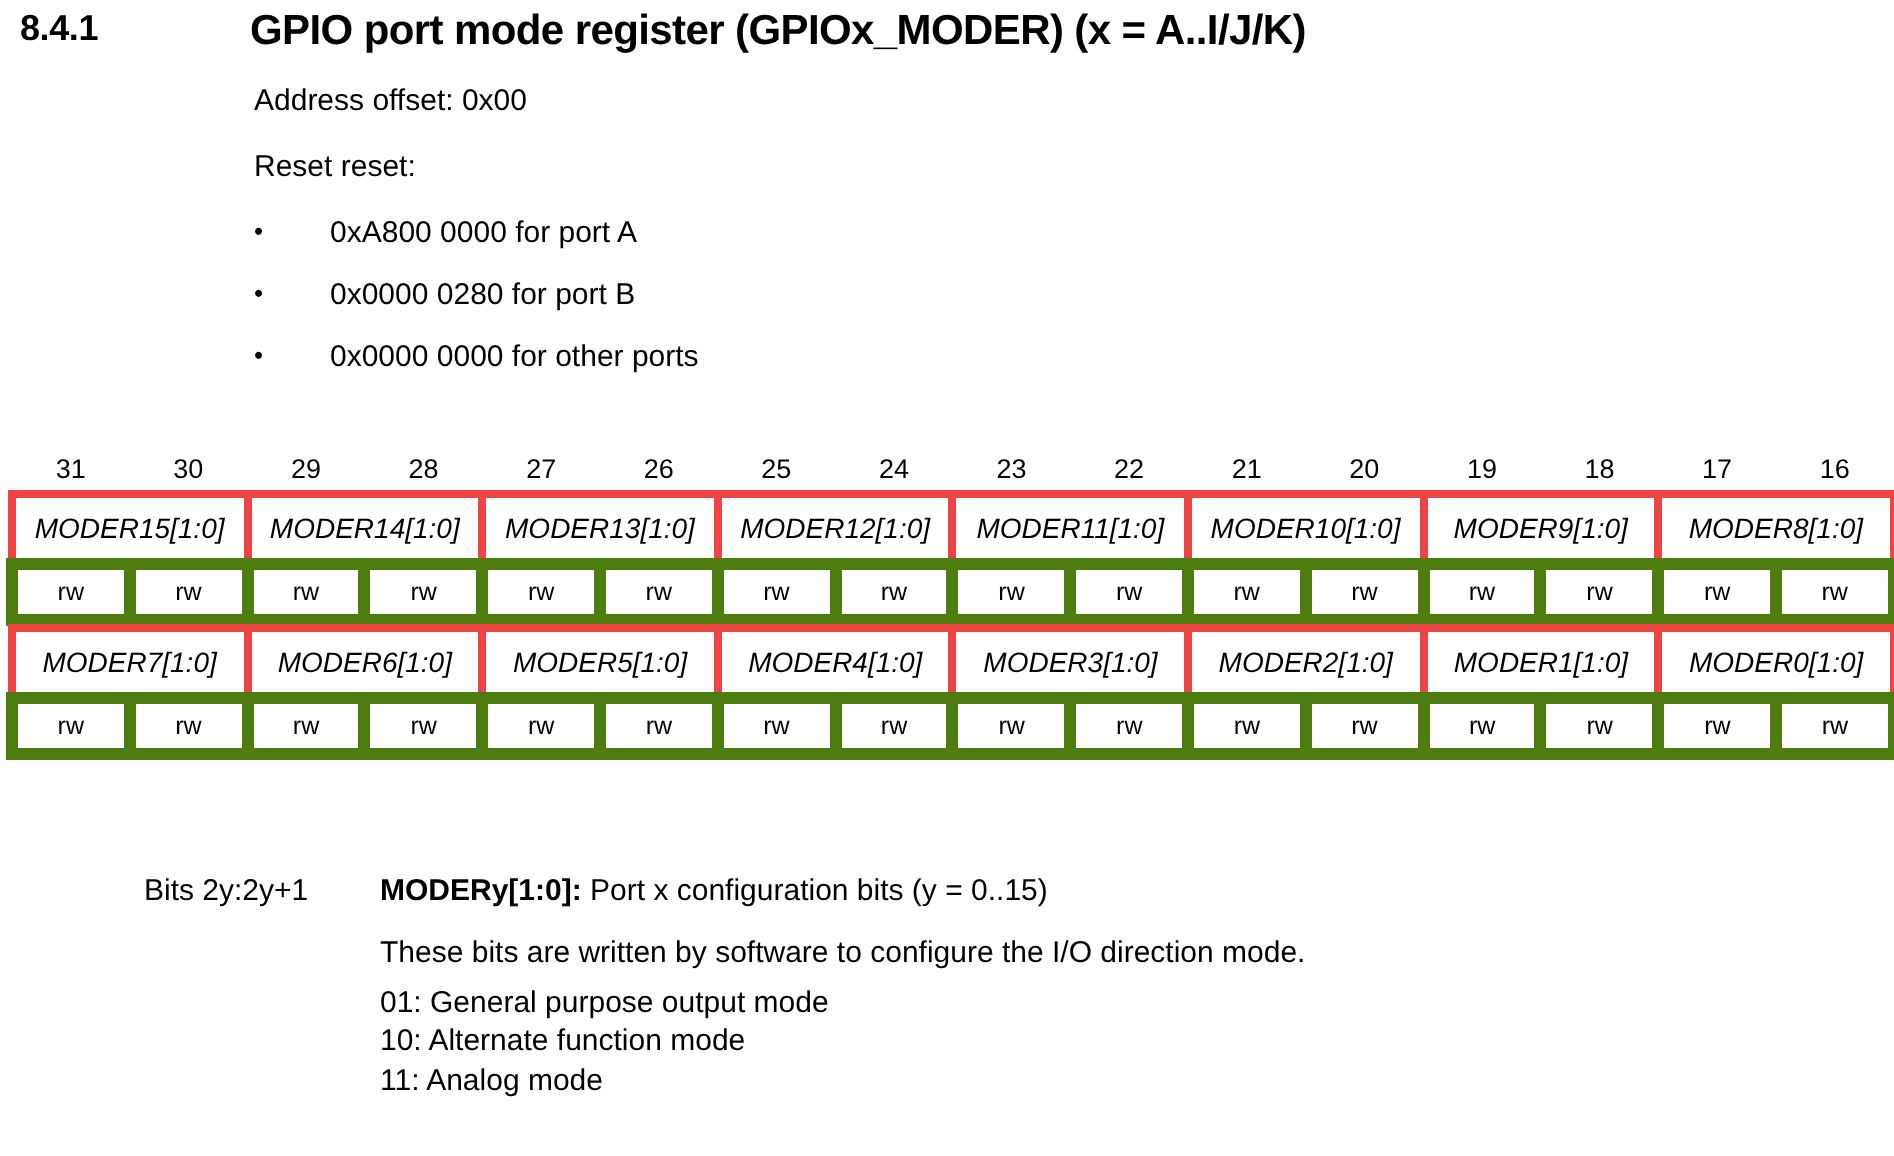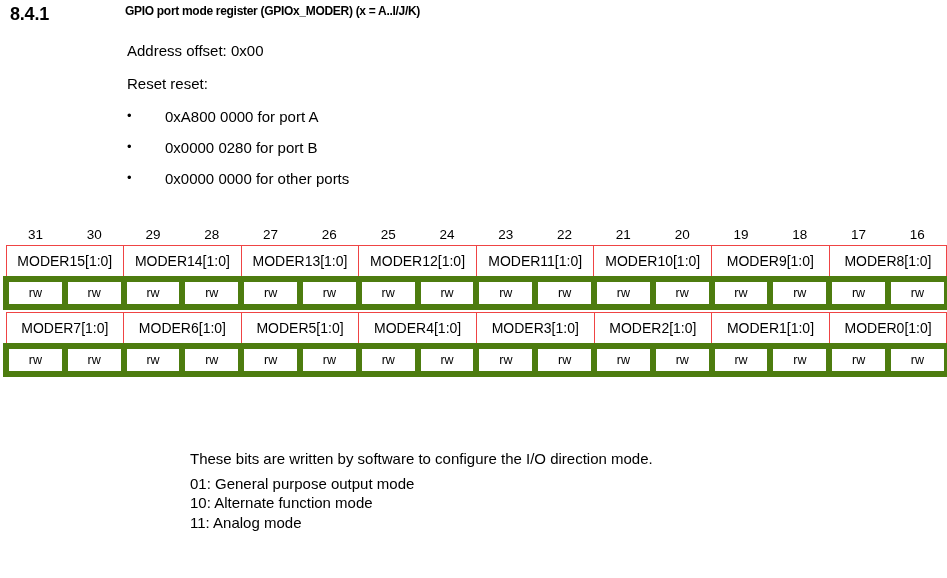--- a/index.html
+++ b/index.html
@@ -29,21 +29,21 @@
     left: 10px;
     top: 0;
     font-size: 18px;
     font-weight: bold;
     letter-spacing: -0.2px;
   }
   .section-title {
     position: absolute;
     left: 125px;
     top: 0;
-    font-size: 12px;
+    font-size: 21px;
     font-weight: bold;
     letter-spacing: -0.3px;
     white-space: nowrap;
   }
 
   
   .intro {
     position: absolute;
     left: 127px;
     top: 43px;
@@ -95,25 +95,26 @@
     vertical-align: middle;
     font-size: 13px;
   }
   .bitnum-row td {
     border: none;
     height: 21px;
     font-size: 13.5px;
     line-height: 21px;
   }
   .fieldname-row td {
-    border: 1px solid #ef4444;
+    border: 4px solid #ef4444;
     height: 30px;
     line-height: 30px;
     font-size: 14px;
     white-space: nowrap;
+    font-style: italic;
   }
   .rw-row td {
     border: 6px solid #4d7c0f;
     height: 22px;
     line-height: 22px;
     font-size: 12.5px;
   }
 
   
   .bits-desc {
@@ -279,19 +280,22 @@
       <td>rw</td>
       <td>rw</td>
       <td>rw</td>
       <td>rw</td>
       <td>rw</td>
     </tr>
   </tbody>
 </table>
 
 <div class="bits-desc">
+  <div class="bits-desc-head">
+    <span class="bits-label">Bits 2y:2y+1</span><span class="bits-field">MODERy[1:0]:</span>&nbsp;<span>Port x configuration bits (y = 0..15)</span>
+  </div>
   <div class="bits-body">
     <div class="bits-body-line first">These bits are written by software to configure the I/O direction mode.</div>
     <div class="bits-body-line">01: General purpose output mode</div>
     <div class="bits-body-line">10: Alternate function mode</div>
     <div class="bits-body-line">11: Analog mode</div>
   </div>
 </div>
 
 </body></html>

